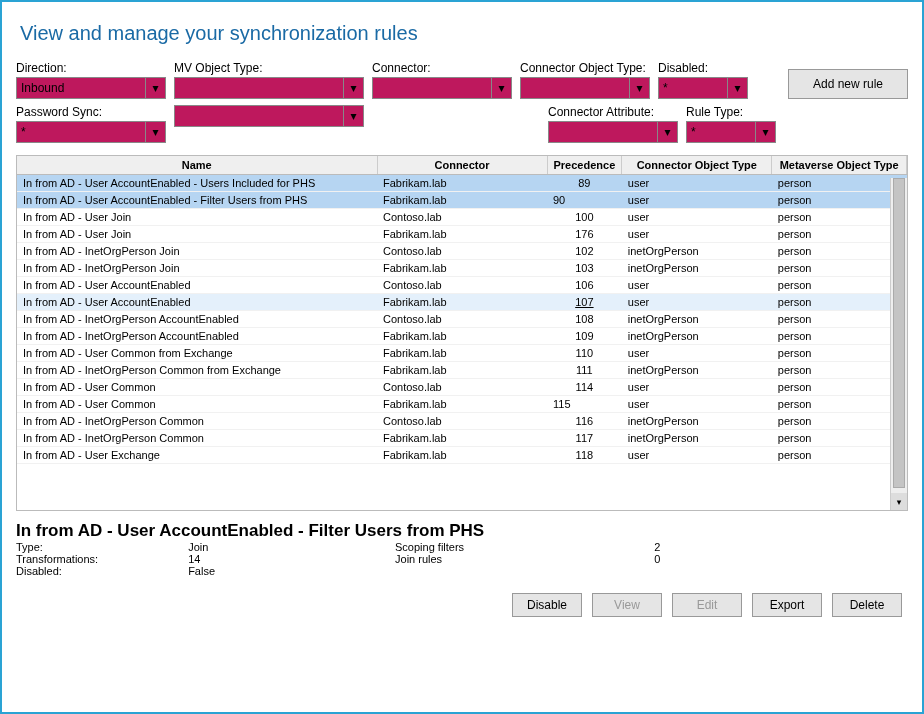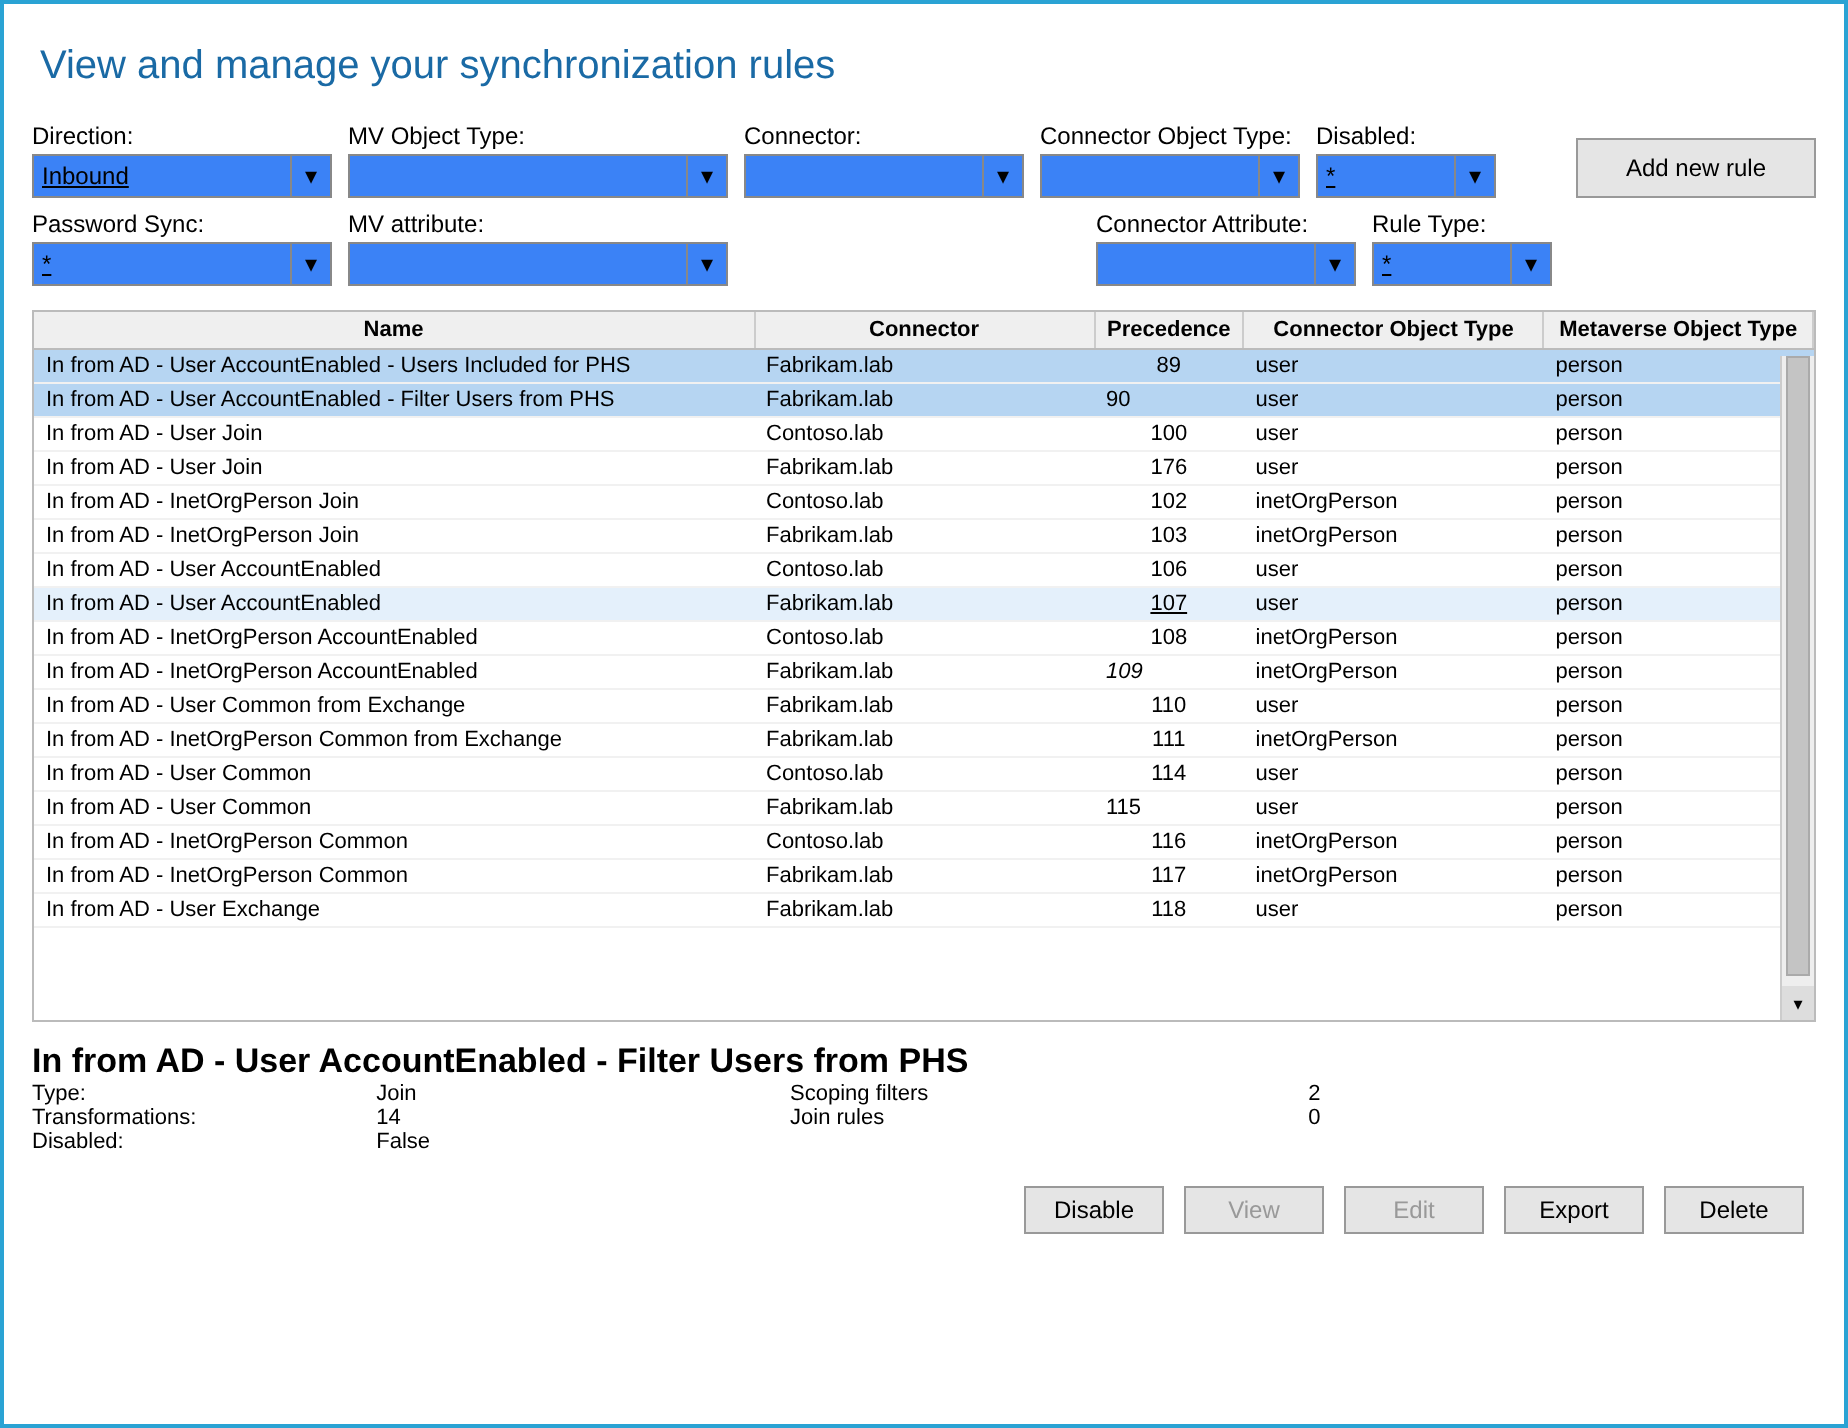--- a/index.html
+++ b/index.html
@@ -9,21 +9,21 @@
   .titlebar-icon { width: 18px; height: 18px; margin-left: 4px; display:flex; align-items:center; justify-content:center; }
   .titlebar-title { position:absolute; left:50%; transform:translateX(-50%); font-size: 13px; color: #333; }
   .titlebar-buttons { margin-left: auto; display: flex; }
   .tb-btn { width: 28px; height: 22px; border: 1px solid #aaa; background: #e7e7e7; display:flex; align-items:center; justify-content:center; font-size:12px; }
   .tb-btn.close { background: #c94f4f; color: #fff; border-color:#a03a3a; }
   .content { padding: 12px 14px 10px 14px; flex:1; display:flex; flex-direction:column; overflow:hidden; }
   .page-title { font-size: 20px; color: #1a6aa5; font-weight: 400; margin: 8px 0 16px 4px; }
   .filter-row { display:flex; gap:8px; margin-bottom:4px; }
   .filter-group { display:flex; flex-direction:column; }
   .filter-label { font-size: 12px; color: #000; margin-bottom:2px; }
-  .combo { height:22px; border:1px solid #888; background: #3b82f6; display:flex; align-items:center; padding-left:4px; font-size:12px; position:relative;text-decoration:underline; }
+  .combo { height:22px; border:1px solid #888; background: #be185d; display:flex; align-items:center; padding-left:4px; font-size:12px; position:relative; }
   .combo .arrow { position:absolute; right:0; top:0; width:20px; height:100%; border-left:1px solid #888; display:flex; align-items:center; justify-content:center; }
   .btn { border:1px solid #999; background:#e5e5e5; font-size:12px; cursor:pointer; text-align:center; display:inline-flex; align-items:center; justify-content:center; }
   .table-wrap { border:1px solid #bbb; margin-top:8px; height:356px; overflow:hidden; position:relative; }
   table { width:100%; border-collapse:collapse; font-size:11px; }
   thead th { background:#efefef; border-bottom:1px solid #bbb; border-right:1px solid #ccc; padding:3px 6px; text-align:center; font-weight:700; }
   tbody td { padding:2px 6px; border-bottom:1px solid #f1f1f1; }
   tr.selected td { background:#b6d5f2; }
   tr.hover td { background:#e4f0fb; }
   .detail-title { font-size:17px; font-weight:600; margin-top:10px; }
   .detail-desc { font-size:11px; color:#555; margin-top:12px; margin-bottom:18px; font-style:italic; }
@@ -90,21 +90,20 @@
 
     <div class="filter-row" style="margin-top:2px;">
       <div class="filter-group" style="width:150px;">
         <span class="filter-label">Password Sync:</span>
         <div class="combo">
             <span>*</span>
             <span class="arrow">▾</span>
           </div>
       </div>
       <div class="filter-group" style="width:190px;">
-        <span class="filter-label">MV attribute:</span>
         <div class="combo">
             <span></span>
             <span class="arrow">▾</span>
           </div>
       </div>
       <div class="filter-group" style="width:140px; visibility:hidden;"></div>
       <div class="filter-group" style="width:130px;margin-left:28px;">
         <span class="filter-label">Connector Attribute:</span>
         <div class="combo">
             <span></span>
@@ -198,21 +197,21 @@
             <tr>
               <td>In from AD - InetOrgPerson AccountEnabled</td>
               <td>Contoso.lab</td>
               <td style="text-align: center;">108</td>
               <td>inetOrgPerson</td>
               <td>person</td>
             </tr>
             <tr>
               <td>In from AD - InetOrgPerson AccountEnabled</td>
               <td>Fabrikam.lab</td>
-              <td style=" font-style: italic;">109</td>
+              <td style="text-align: center;">109</td>
               <td>inetOrgPerson</td>
               <td>person</td>
             </tr>
             <tr>
               <td>In from AD - User Common from Exchange</td>
               <td>Fabrikam.lab</td>
               <td style="text-align: center;">110</td>
               <td>user</td>
               <td>person</td>
             </tr>

